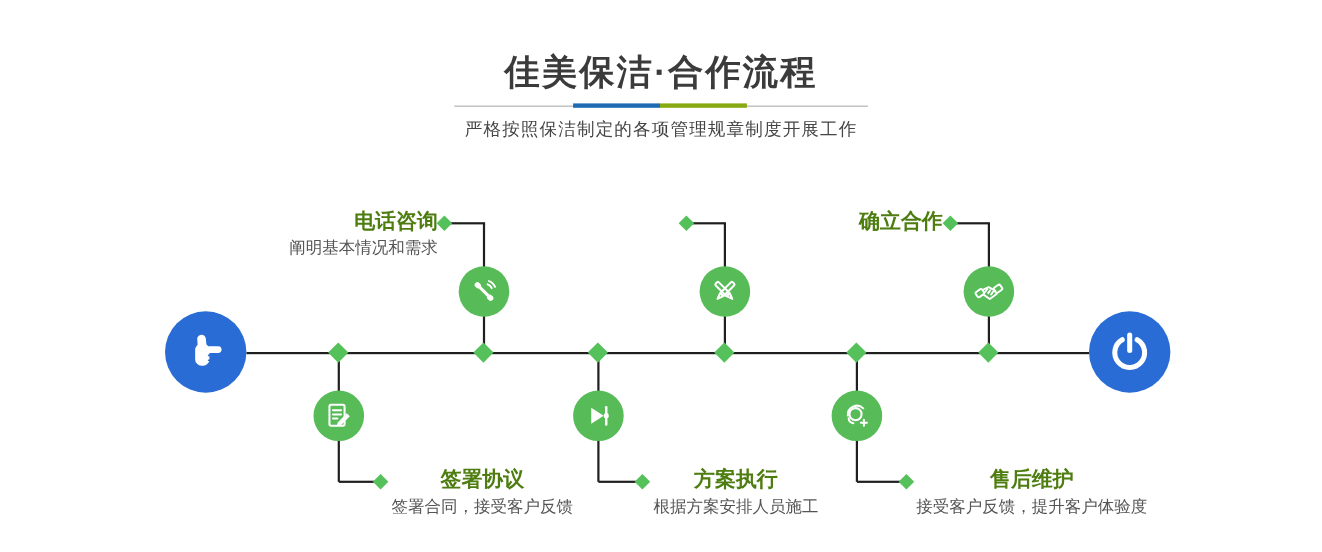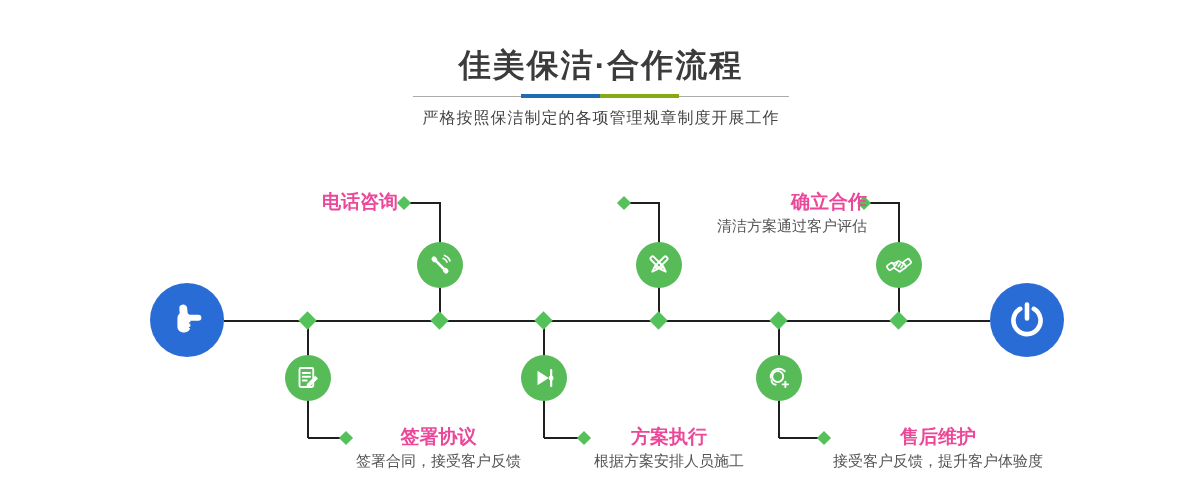--- a/index.html
+++ b/index.html
@@ -25,21 +25,21 @@
   .diamond.small{width:10px;height:10px;}
 
   .circle{position:absolute;border-radius:50%;display:flex;align-items:center;justify-content:center;}
   .circle.green{width:46px;height:46px;background:#57bb58;}
   .circle.blue{width:74px;height:74px;background:#2a6cd5;}
 
   
   .step-text{position:absolute;}
   .step-text.right{text-align:right;}
   .step-text.left{text-align:center;}
-  .step-title{font-size:19px;font-weight:bold;color:#ec4899;line-height:22px;}
+  .step-title{font-size:19px;font-weight:bold;color:#4d7c0f;line-height:22px;}
   .step-desc{font-size:15px;color:#555555;line-height:20px;margin-top:3px;white-space:nowrap;}
 </style>
 </head>
 <body>
 
 <div class="page">
 
   <div class="main-title">佳美保洁·合作流程</div>
   <div class="divider-gray"></div>
   <div class="divider-thick">
@@ -170,24 +170,24 @@
         <path d="M5.4 11.8 a6.6 6.6 0 0 1 11.2-5.2"></path>
         <path d="M6 13.8 q0.2 3.2 3.4 3.6"></path>
         <path d="M17.1 14.9 v4.4"></path>
         <path d="M14.9 17.1 h4.4"></path>
       </g>
     </svg>
   </div>
 
   <div class="step-text right" style="right:804px;top:191px;">
     <div class="step-title">电话咨询</div>
-  </div>
-  <div class="step-text right" style="right:335px;top:191px;">
+    <div class="step-desc">阐明基本情况和需求</div>
+  </div>
+  <div class="step-text right" style="right:345px;top:191px;">
     <div class="step-title">确立合作</div>
-    <div class="step-desc">清洁方案通过客户评估</div>
   </div>
 
   <div class="step-text left" style="left:356px;top:426px;">
     <div class="step-title">签署协议</div>
     <div class="step-desc">签署合同，接受客户反馈</div>
   </div>
   <div class="step-text left" style="left:594px;top:426px;">
     <div class="step-title">方案执行</div>
     <div class="step-desc">根据方案安排人员施工</div>
   </div>

